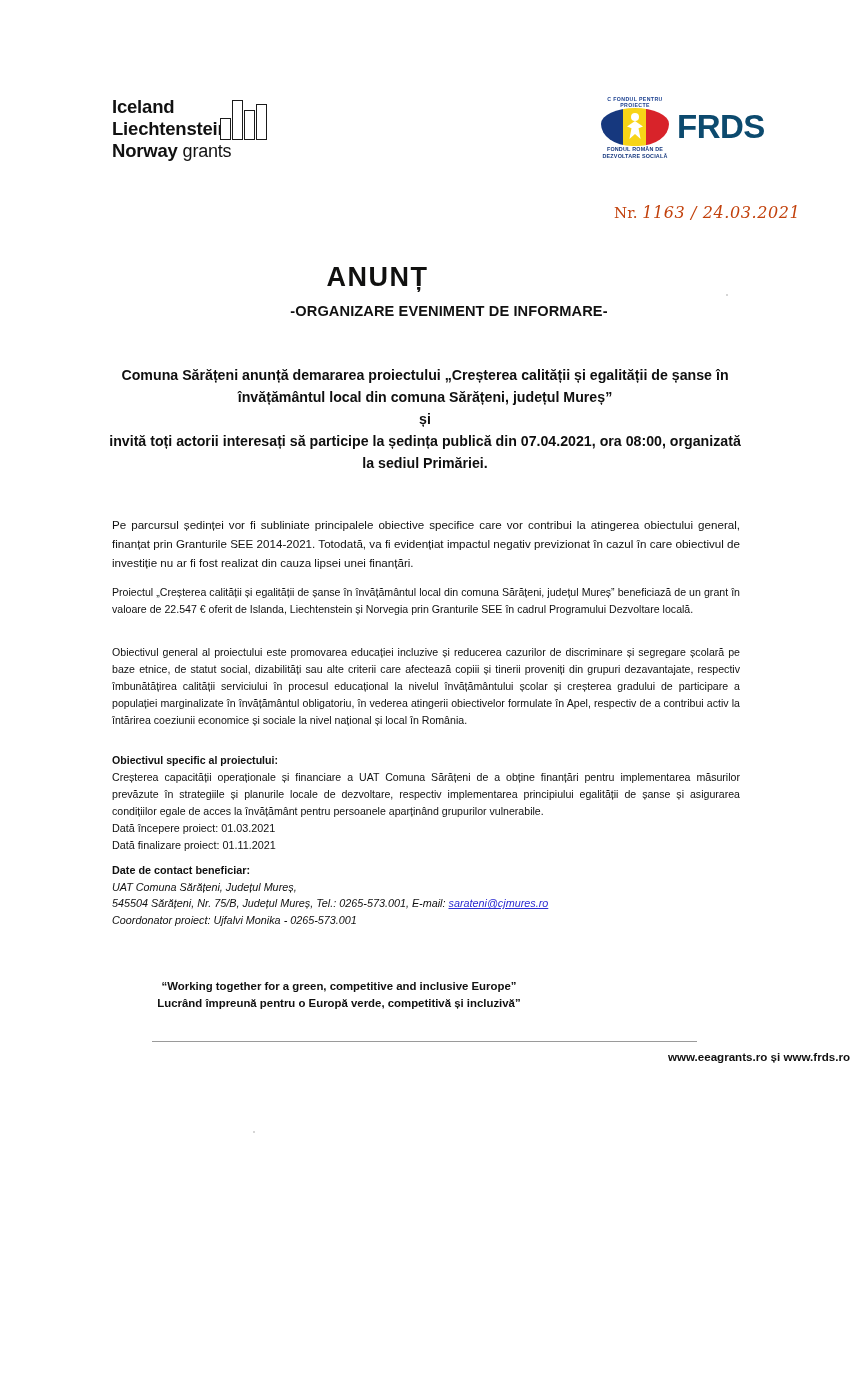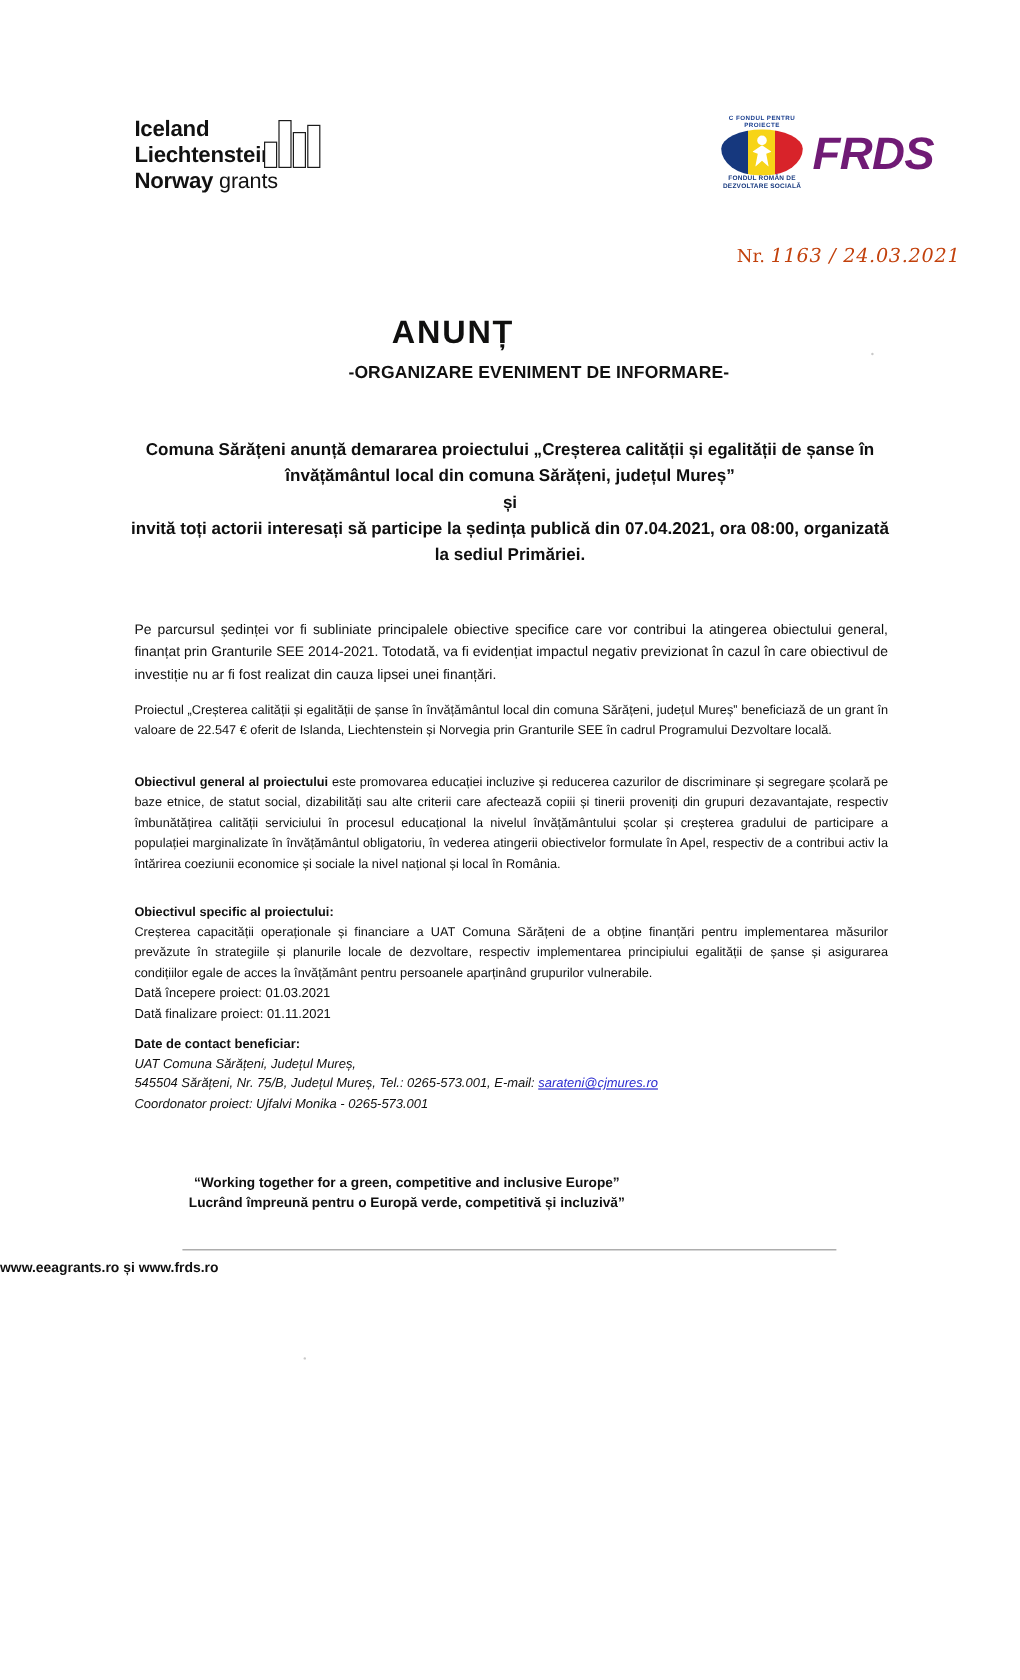--- a/index.html
+++ b/index.html
@@ -147,25 +147,24 @@
     font-size: 5.4px;
     font-weight: bold;
     color: #16387e;
     line-height: 1.35;
     letter-spacing: 0.2px;
   }
   .frds-word {
     position: absolute;
     left: 80px;
     top: 18px;
-    font-size: 38px;
-    font-weight: bold;
-    color: #701a75;
+    font-size: 33px;
+    font-weight: bold;
+    color: #0c4a6e;
     letter-spacing: -0.5px;
-    font-style: italic;
   }
 
   
   .reg-number {
     position: absolute;
     left: 614px;
     top: 203px;
     font-size: 15px;
     color: #c2410c;
     font-family: "DejaVu Serif", serif;
@@ -235,21 +234,21 @@
     font-size: 10.6px;
     line-height: 1.62;
     text-align: justify;
   }
   .p3 {
     top: 644px;
     font-size: 10.6px;
     line-height: 1.6;
     text-align: justify;
   }
-  .p3 b { font-weight: bold; }
+  .p3 b { font-weight: normal; }
   .p4 {
     top: 752px;
     font-size: 10.6px;
     line-height: 1.6;
     text-align: justify;
   }
   .p4 .lbl { font-weight: bold; display: block; }
   .dates {
     top: 820px;
     font-size: 10.8px;
@@ -285,21 +284,21 @@
     left: 152px;
     top: 1041px;
     width: 545px;
     border-top: 1px solid #9a9a9a;
   }
   .footer-links {
     position: absolute;
     left: 0;
     top: 1050px;
     width: 850px;
-    text-align: left;
+    text-align: right;
     font-size: 11.6px;
     font-weight: bold;
     color: #101010;
   }
   .speck {
     position: absolute;
     width: 2px; height: 2px;
     background: #c9c9c9;
     border-radius: 50%;
   }

